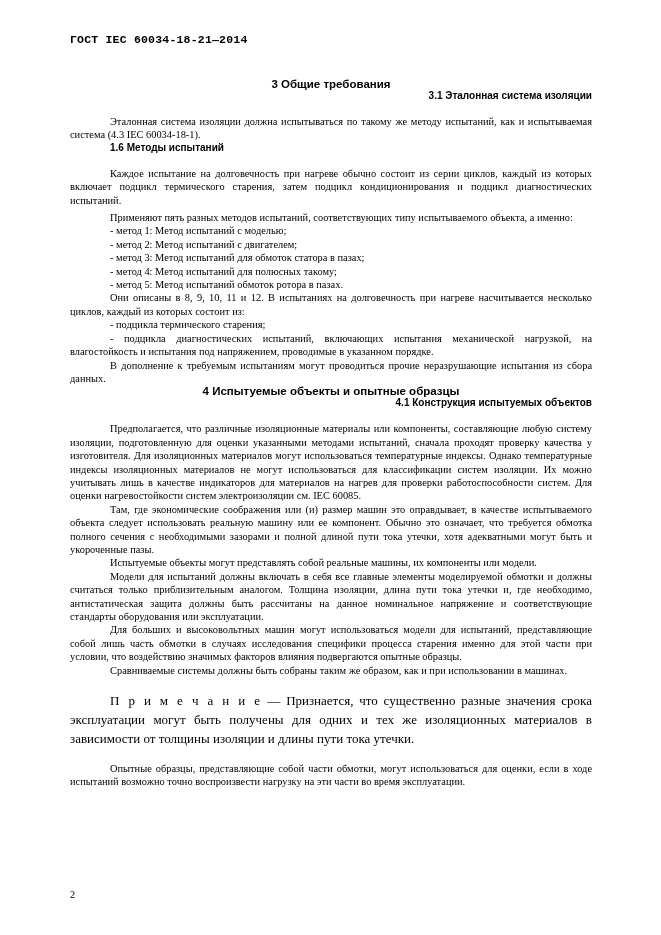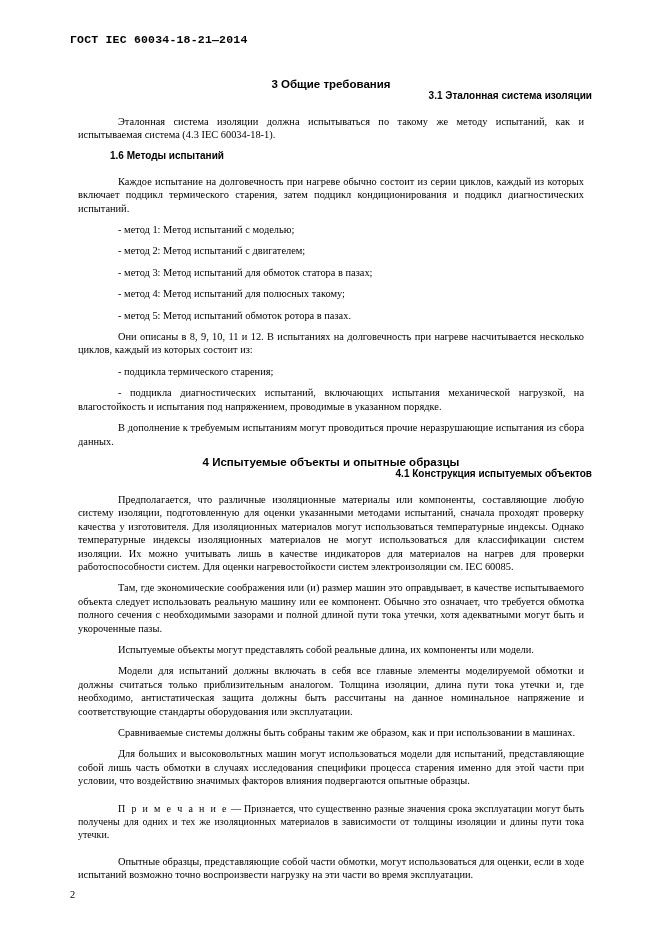--- a/index.html
+++ b/index.html
@@ -47,33 +47,33 @@
     text-align: center;
   }
   h3.sub {
     font-family: "Liberation Sans", sans-serif;
     font-size: 10px;
     font-weight: bold;
     margin: 0;
     padding: 0 0 0 40px;
   }
   p {
-    margin: 8px;
+    margin: 0;
     padding: 0;
     font-size: 10.4px;
     line-height: 13.4px;
     text-align: justify;
     text-indent: 40px;
   }
   p.list-item {
     text-indent: 40px;
   }
   p.note {
-    font-size: 10px;
-    line-height: 13px;
+    font-size: 13px;
+    line-height: 19px;
     text-indent: 40px;
   }
   .sp-l { margin-top: 19px; text-align: right; }
   .sp-m { margin-top: 14px; }
   .sp-xs { margin-top: 4px; }
   .spaced-caps {
     letter-spacing: 1.6px;
   }
   .pagenum {
     position: absolute;
@@ -93,40 +93,41 @@
 
     <h2 class="sec">3 Общие требования</h2>
 
     <h3 class="sub sp-l">3.1 Эталонная система изоляции</h3>
 
     <p class="sp-m">Эталонная система изоляции должна испытываться по такому же методу испытаний, как и испытываемая система (4.3 IEC 60034-18-1).</p>
 
     <h3 class="sub sp-m">1.6 Методы испытаний</h3>
 
     <p class="sp-m">Каждое испытание на долговечность при нагреве обычно состоит из серии циклов, каждый из которых включает подцикл термического старения, затем подцикл кондиционирования и подцикл диагностических испытаний.</p>
+    <p class="sp-xs">Применяют пять разных методов испытаний, соответствующих типу испытываемого объекта, а именно:</p>
     <p class="list-item">- метод 1: Метод испытаний с моделью;</p>
     <p class="list-item">- метод 2: Метод испытаний с двигателем;</p>
     <p class="list-item">- метод 3: Метод испытаний для обмоток статора в пазах;</p>
     <p class="list-item">- метод 4: Метод испытаний для полюсных такому;</p>
     <p class="list-item">- метод 5: Метод испытаний обмоток ротора в пазах.</p>
     <p>Они описаны в 8, 9, 10, 11 и 12. В испытаниях на долговечность при нагреве насчитывается несколько циклов, каждый из которых состоит из:</p>
     <p class="list-item">- подцикла термического старения;</p>
     <p class="list-item">- подцикла диагностических испытаний, включающих испытания механической нагрузкой, на влагостойкость и испытания под напряжением, проводимые в указанном порядке.</p>
     <p>В дополнение к требуемым испытаниям могут проводиться прочие неразрушающие испытания из сбора данных.</p>
 
     <h2 class="sec sp-l">4 Испытуемые объекты и опытные образцы</h2>
 
     <h3 class="sub sp-l">4.1 Конструкция испытуемых объектов</h3>
 
     <p class="sp-m">Предполагается, что различные изоляционные материалы или компоненты, составляющие любую систему изоляции, подготовленную для оценки указанными методами испытаний, сначала проходят проверку качества у изготовителя. Для изоляционных материалов могут использоваться температурные индексы. Однако температурные индексы изоляционных материалов не могут использоваться для классификации систем изоляции. Их можно учитывать лишь в качестве индикаторов для материалов на нагрев для проверки работоспособности систем. Для оценки нагревостойкости систем электроизоляции см. IEC 60085.</p>
     <p>Там, где экономические соображения или (и) размер машин это оправдывает, в качестве испытываемого объекта следует использовать реальную машину или ее компонент. Обычно это означает, что требуется обмотка полного сечения с необходимыми зазорами и полной длиной пути тока утечки, хотя адекватными могут быть и укороченные пазы.</p>
-    <p>Испытуемые объекты могут представлять собой реальные длина, их компоненты или модели.</p>
+    <p>Испытуемые объекты могут представлять собой реальные машины, их компоненты или модели.</p>
     <p>Модели для испытаний должны включать в себя все главные элементы моделируемой обмотки и должны считаться только приблизительным аналогом. Толщина изоляции, длина пути тока утечки и, где необходимо, антистатическая защита должны быть рассчитаны на данное номинальное напряжение и соответствующие стандарты оборудования или эксплуатации.</p>
+    <p>Для больших и высоковольтных машин могут использоваться модели для испытаний, представляющие собой лишь часть обмотки в случаях исследования специфики процесса старения именно для этой части при условии, что воздействию значимых факторов влияния подвергаются опытные образцы.</p>
     <p>Сравниваемые системы должны быть собраны таким же образом, как и при использовании в машинах.</p>
-    <p>Для больших и высоковольтных машин могут использоваться модели для испытаний, представляющие собой лишь часть обмотки в случаях исследования специфики процесса старения именно для этой части при условии, что воздействию значимых факторов влияния подвергаются опытные образцы.</p>
 
     <p class="note sp-m"><span class="spaced-caps">П р и м е ч а н и е</span><span> — Признается, что существенно разные значения срока эксплуатации могут быть получены для одних и тех же изоляционных материалов в зависимости от толщины изоляции и длины пути тока утечки.</span></p>
 
     <p class="sp-m">Опытные образцы, представляющие собой части обмотки, могут использоваться для оценки, если в ходе испытаний возможно точно воспроизвести нагрузку на эти части во время эксплуатации.</p>
 
   </div>
 
   <div class="pagenum">2</div>
 
 </div>

